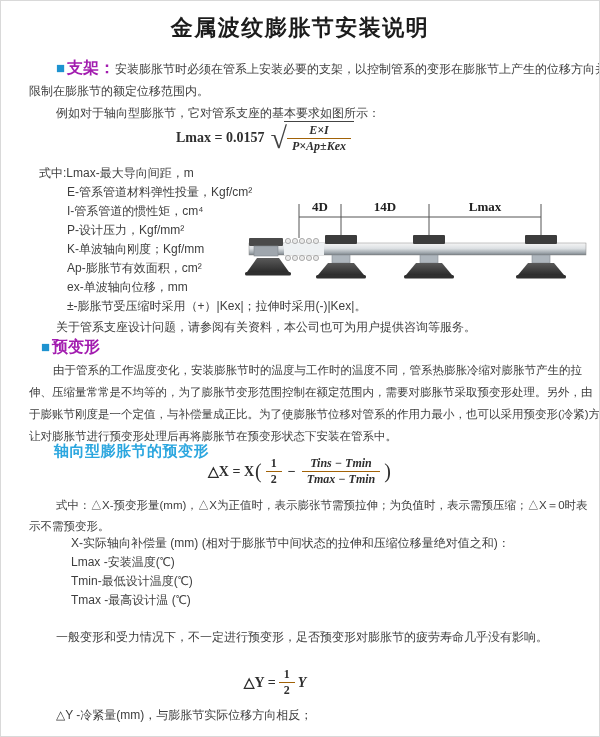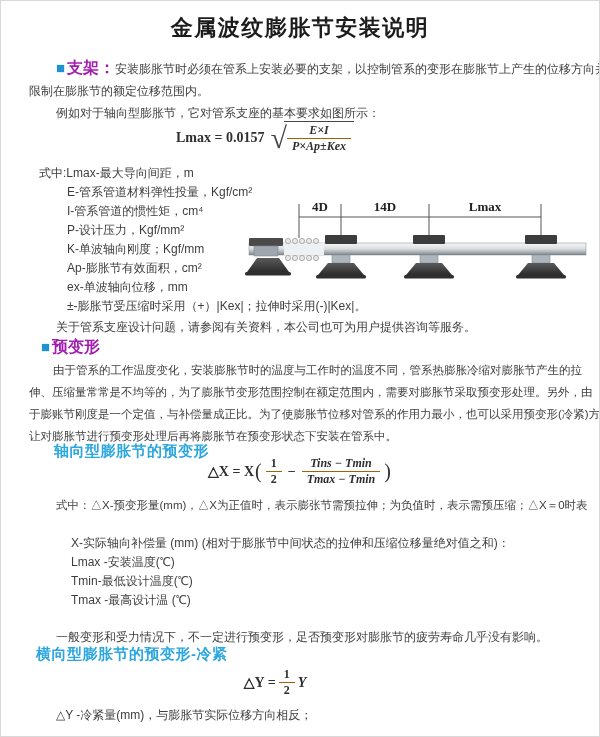--- a/index.html
+++ b/index.html
@@ -166,32 +166,32 @@
     <span class="fx-op">−</span>
     <span class="frac it">
       <span class="fr-top">Tins − Tmin</span>
       <span class="fr-bot">Tmax − Tmin</span>
     </span>
     <span class="paren">)</span>
   </div>
 
   <div class="blk t115" style="top:494px;left:28px;width:566px;line-height:21px;">
     <div class="nw" style="text-indent:27px;">式中：△X-预变形量(mm)，△X为正值时，表示膨张节需预拉伸；为负值时，表示需预压缩；△X＝0时表</div>
+    <div class="nw">示不需预变形。</div>
   </div>
 
   <div class="blk" style="top:533px;left:70px;font-size:12px;line-height:19px;">
     <div class="nw">X-实际轴向补偿量 (mm) (相对于膨胀节中间状态的拉伸和压缩位移量绝对值之和)：</div>
     <div class="nw">Lmax -安装温度(℃)</div>
     <div class="nw">Tmin-最低设计温度(℃)</div>
     <div class="nw">Tmax -最高设计温 (℃)</div>
   </div>
 
   <div class="blk t12 nw" style="top:625px;left:55px;">一般变形和受力情况下，不一定进行预变形，足否预变形对膨胀节的疲劳寿命几乎没有影响。</div>
 
-  <div class="blk sub-head nw" style="top:644px;left:35px;">横向型膨胀节的预变形-冷紧</div>
 
   <div class="blk formula" style="top:666px;left:-25px;">
     <span>△Y =</span>
     <span class="frac">
       <span class="fr-top">1</span>
       <span class="fr-bot">2</span>
     </span>
     <span class="it">Y</span>
   </div>
 

